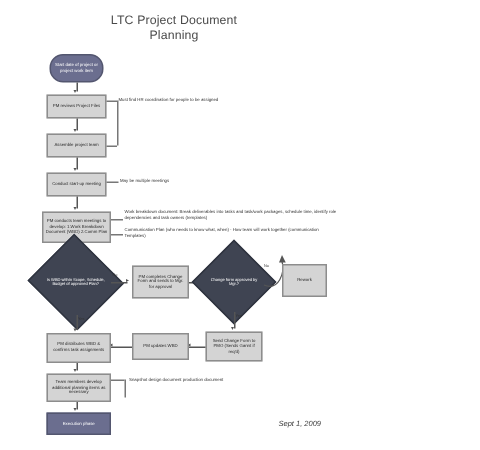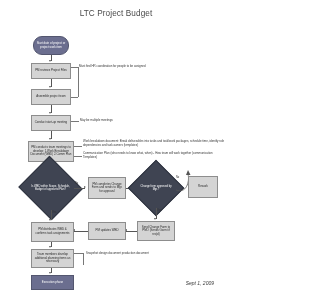--- a/index.html
+++ b/index.html
@@ -93,21 +93,22 @@
     font-size: 5px; color: #3a3a3a;
     font-style: italic;
   }
 </style>
 </head>
 <body>
 
 <div id="canvas">
 
   <div class="title">
-    <span>LTC Project Budget</span>
+    <span>LTC Project Document</span>
+    <span class="l2">Planning</span>
   </div>
 
   <div class="node term round" style="left:33px; top:36px; width:36px; height:19px;">
     <span>Start date of project or project work item</span>
   </div>
 
   <div class="vline" style="left:50.6px; top:55px; height:6px;"></div>
   <div class="arrow-d" style="left:49.3px; top:60px;"></div>
 
   <div class="node proc" style="left:31px; top:63px; width:40px; height:16px;">

